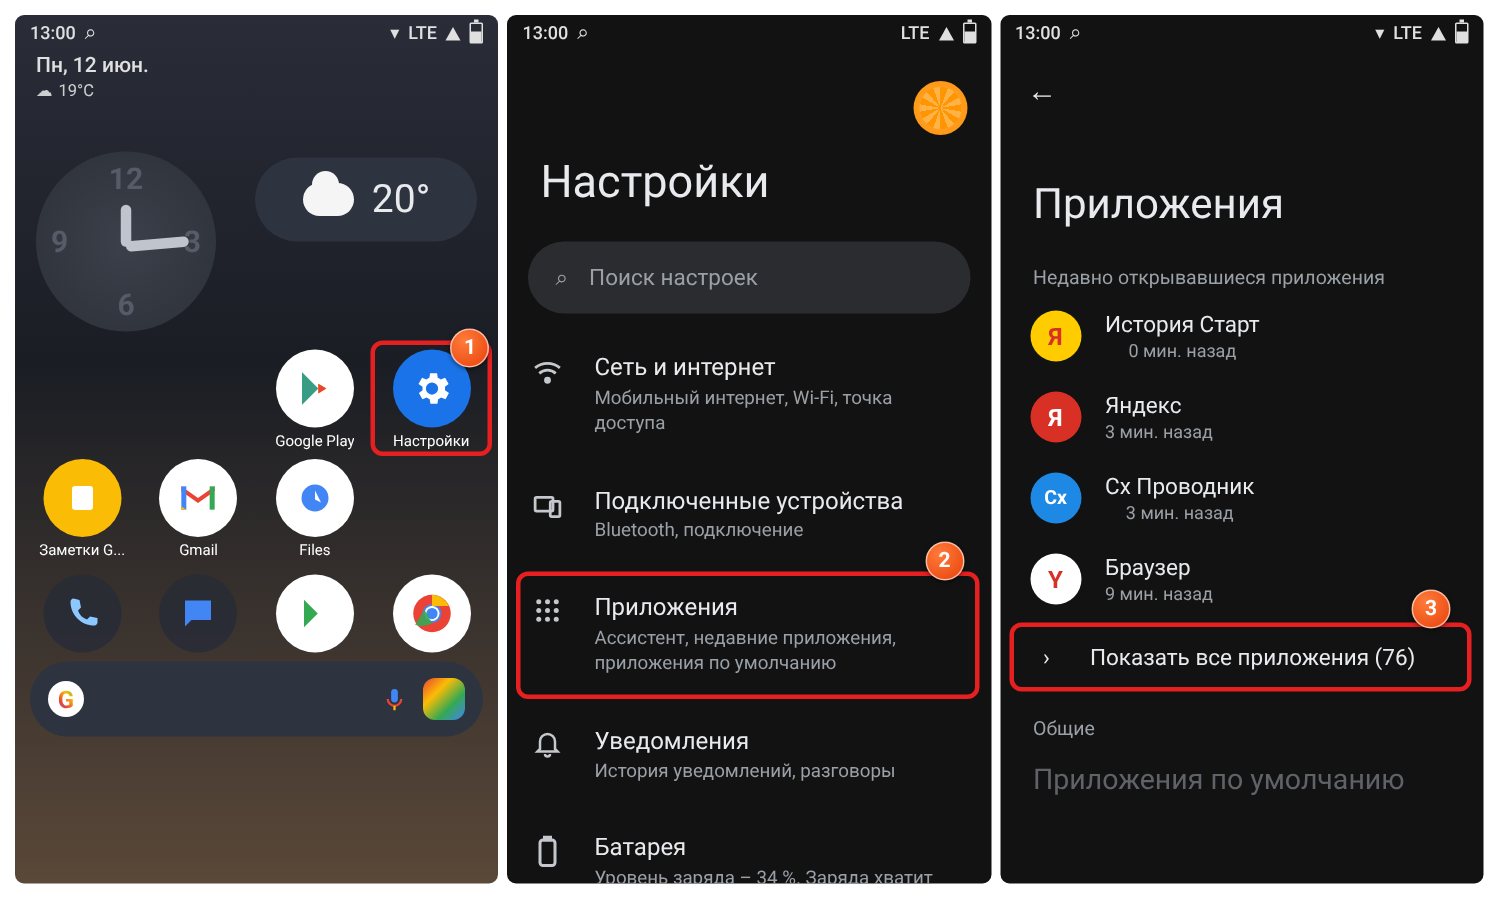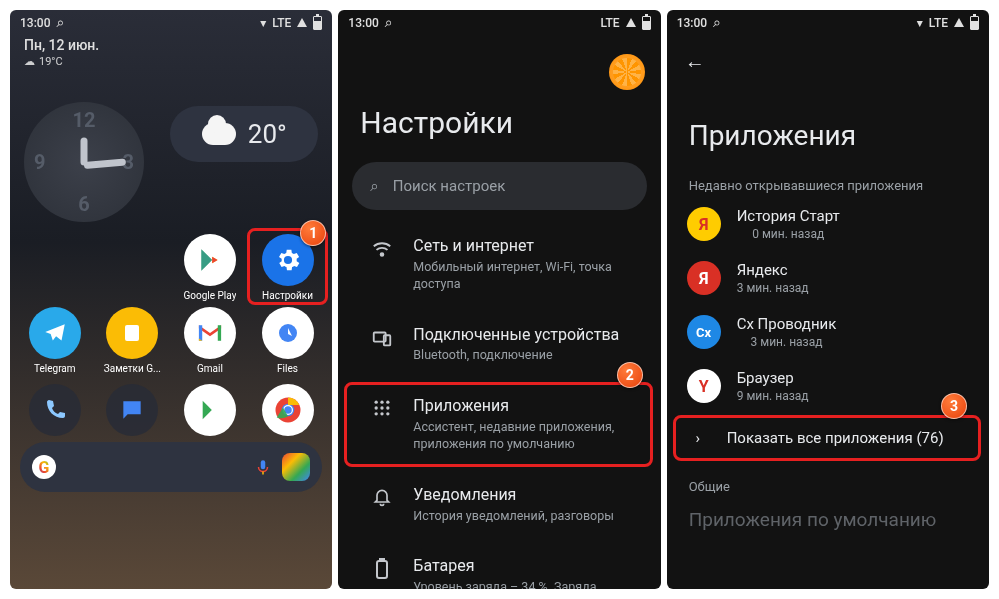--- a/index.html
+++ b/index.html
@@ -45,21 +45,21 @@
   
   .badge { position:absolute; width:26px; height:26px; border-radius:50%; background:radial-gradient(circle at 35% 30%,#ff7b3a,#e8420c); color:#fff; font-weight:700; font-size:14px; display:flex; align-items:center; justify-content:center; border:1px solid #fff9; box-shadow:0 1px 3px rgba(0,0,0,.5); z-index:10; }
   
   .hl { position:absolute; border:3px solid #e62020; border-radius:8px; z-index:5; pointer-events:none; }
   
   .p2,.p3 { background:#121212; }
   .avatar { width:36px; height:36px; border-radius:50%; background:radial-gradient(circle,#ffb347,#ff8c00); position:absolute; right:16px; top:44px; display:flex; align-items:center; justify-content:center; overflow:hidden; }
   .avatar::after { content:""; position:absolute; inset:4px; border-radius:50%; background:repeating-conic-gradient(#ff9500 0 20deg,#ffb347 20deg 40deg); }
   .h1 { font-size:30px; color:#e8eaed; padding:72px 22px 22px 22px; font-weight:400; }
   .srch { margin:0 14px 10px 14px; height:48px; background:#2a2c30; border-radius:26px; display:flex; align-items:center; padding:0 18px; gap:14px; color:#9aa0a6; font-size:15px; }
-  .item { display:flex; align-items:flex-start; gap:20px; padding:16px 33px; position:relative; }
+  .item { display:flex; align-items:flex-start; gap:20px; padding:16px 16px; position:relative; }
   .iicon { width:22px; flex:0 0 22px; display:flex; align-items:center; justify-content:center; font-size:18px; color:#c4c7cc; margin-top:2px; }
   .itxt .t { font-size:16px; color:#e8eaed; line-height:1.3; }
   .itxt .s { font-size:12.5px; color:#9aa0a6; line-height:1.35; margin-top:2px; }
   .back { padding:16px 18px 0 18px; font-size:20px; color:#e8eaed; }
   .h1b { font-size:28px; color:#e8eaed; padding:46px 22px 18px 22px; font-weight:400; }
   .sect { font-size:13px; color:#9aa0a6; padding:8px 22px 4px 22px; }
   .ritem { display:flex; align-items:center; gap:16px; padding:10px 20px; }
   .ricon { width:34px; height:34px; border-radius:50%; display:flex; align-items:center; justify-content:center; font-weight:700; color:#fff; font-size:16px; }
   .rtxt .t { font-size:15px; color:#e8eaed; }
   .rtxt .s { font-size:12px; color:#9aa0a6; margin-top:2px;text-align:center; }
@@ -125,28 +125,20 @@
         <svg width="28" height="28" viewBox="0 0 24 24" fill="#fff">
               <path d="M19.4 13l.03-1-.03-1 2.1-1.6-2-3.5-2.5 1a7 7 0 00-1.7-1l-.4-2.6h-4l-.4 2.6a7 7 0 00-1.7 1l-2.5-1-2 3.5L6.6 11l-.03 1 .03 1-2.1 1.6 2 3.5 2.5-1a7 7 0 001.7 1l.4 2.6h4l.4-2.6a7 7 0 001.7-1l2.5 1 2-3.5zM12 15.5A3.5 3.5 0 1115.5 12 3.5 3.5 0 0112 15.5z"></path>
             </svg>
       </div>
       <div class="alabel">Настройки</div>
     </div>
   </div>
 
   <div class="grid">
     <div class="app">
-          <div class="aicon" style="background:#29a9ea;">
-            <svg width="26" height="26" viewBox="0 0 24 24" fill="#fff">
-              <path d="M21 4L3 11l5 2 2 6 3-4 5 4z"></path>
-            </svg>
-          </div>
-          <div class="alabel">Telegram</div>
-        </div>
-    <div class="app">
           <div class="aicon" style="background:#fbbc05;">
             <svg width="24" height="24" viewBox="0 0 24 24" fill="#fff">
               <rect x="5" y="4" width="14" height="16" rx="2"></rect>
             </svg>
           </div>
           <div class="alabel">Заметки G...</div>
         </div>
     <div class="app">
           <div class="aicon" style="background:#fff;">
             <svg width="28" height="20" viewBox="0 0 24 18">

